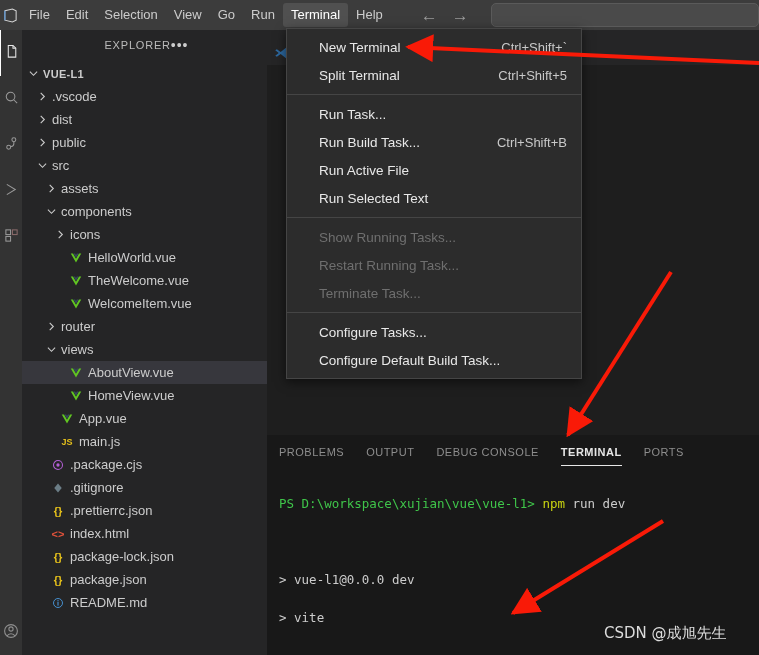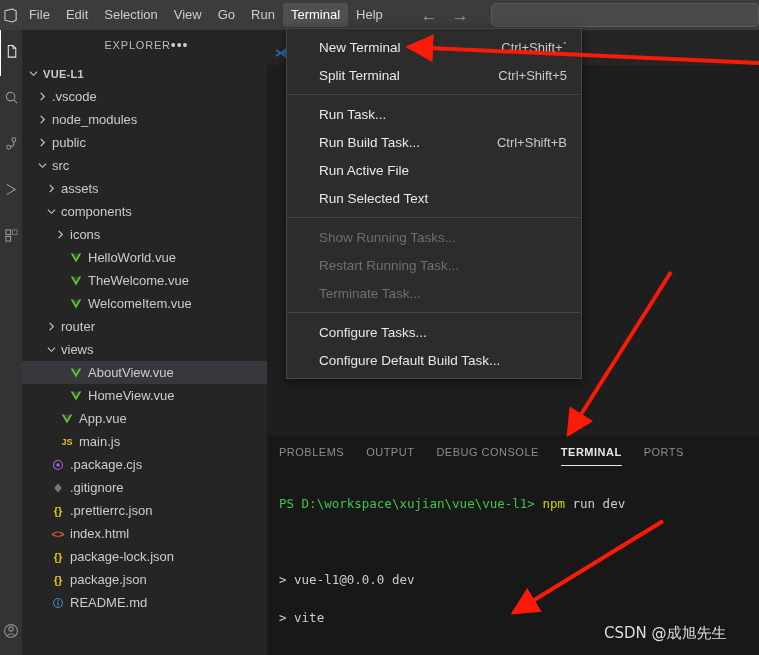--- a/index.html
+++ b/index.html
@@ -228,21 +228,21 @@
           </div>
           <div class="lbl">.vscode</div>
         </div>
         <div class="row">
           <div style="width: 13px; flex: 0 0 auto;"></div>
           <div class="chev">
             <svg width="9" height="9" viewBox="0 0 10 10">
               <path d="M3 1 L7 5 L3 9" fill="none" stroke="#cccccc" stroke-width="1.2"></path>
             </svg>
           </div>
-          <div class="lbl">node_modules</div>
+          <div class="lbl">dist</div>
         </div>
         <div class="row">
           <div style="width: 13px; flex: 0 0 auto;"></div>
           <div class="chev">
             <svg width="9" height="9" viewBox="0 0 10 10">
               <path d="M3 1 L7 5 L3 9" fill="none" stroke="#cccccc" stroke-width="1.2"></path>
             </svg>
           </div>
           <div class="lbl">public</div>
         </div>

